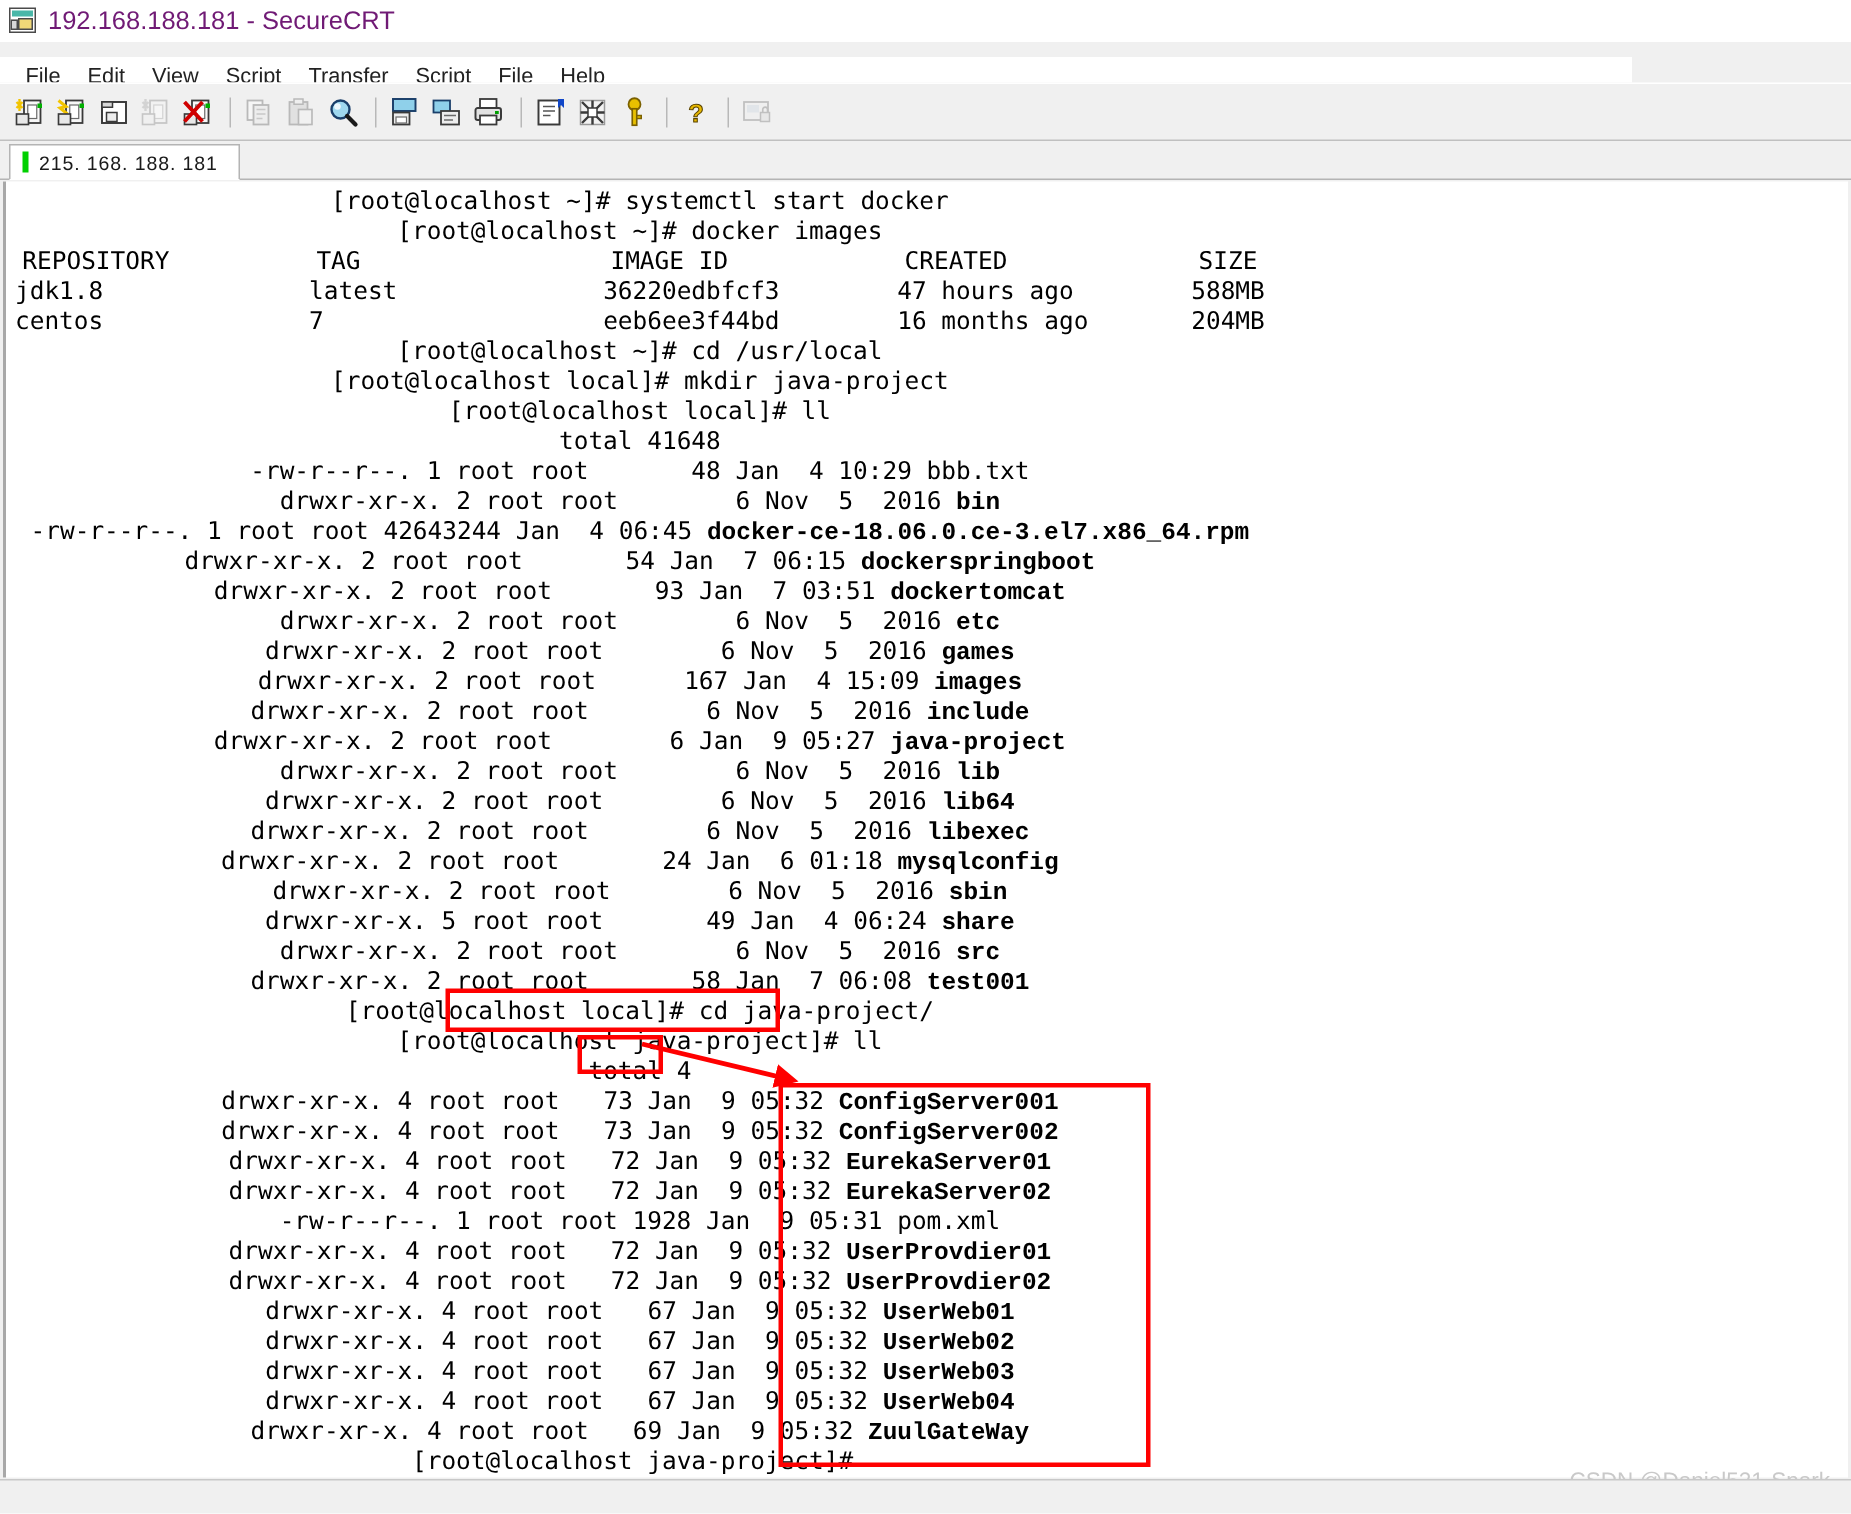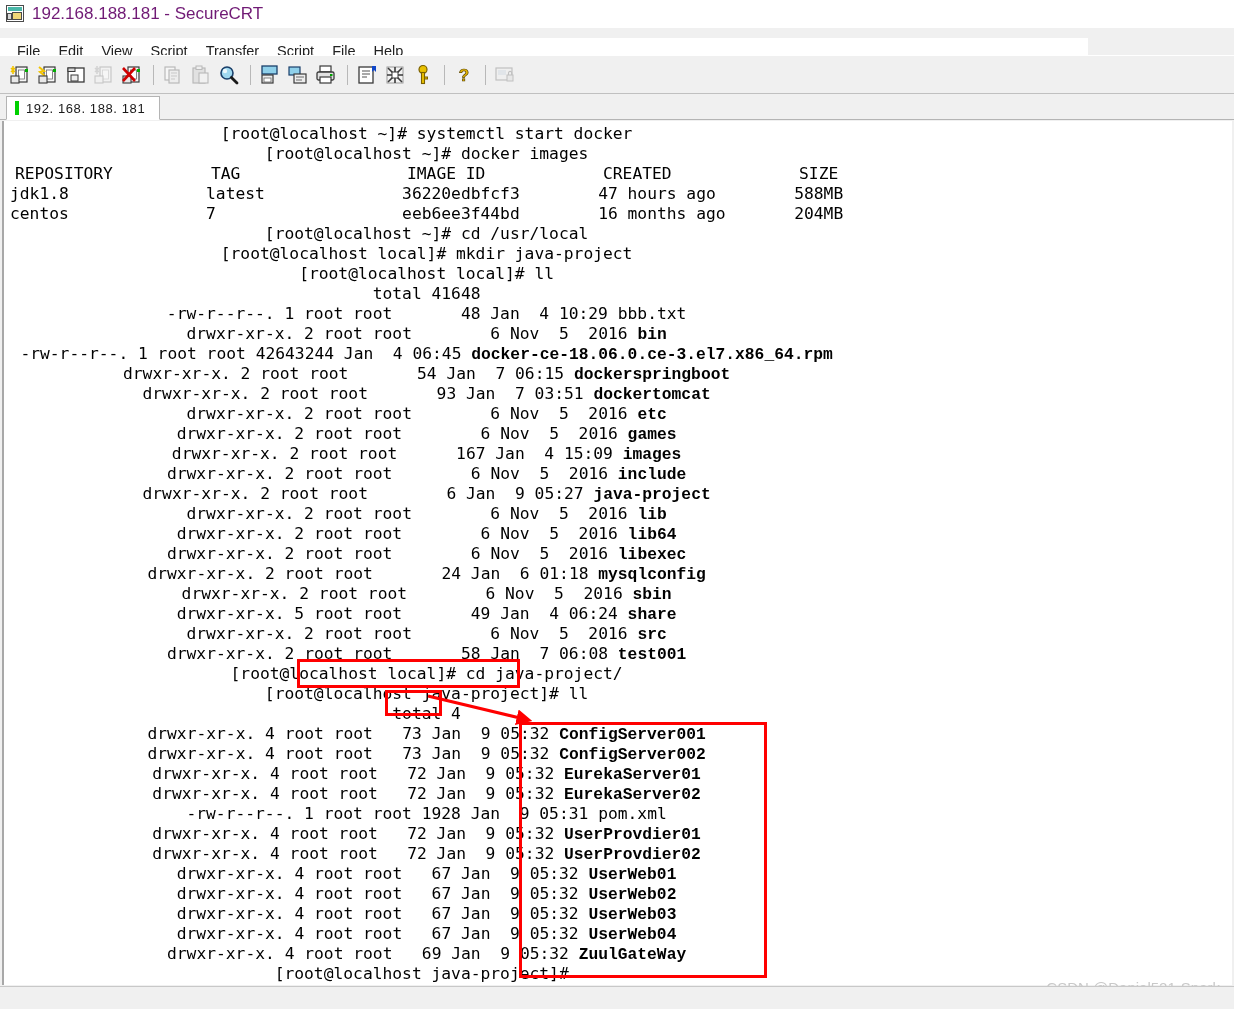--- a/index.html
+++ b/index.html
@@ -332,21 +332,21 @@
         <rect x="13" y="11" width="6" height="6" fill="#dddddd" stroke="#888888" stroke-width="1"></rect>
         <path d="M14.5 11 v-2 a1.6 1.6 0 0 1 3.2 0 v2" fill="none" stroke="#888888" stroke-width="1.1"></path>
       </svg>
     </div>
 
   </div>
 
   <div id="tabstrip">
     <div id="session-tab">
       <div class="green-bar" style="background: rgb(0, 208, 0);"></div>
-      <div class="tab-label">192. 168. 188. 181</div>
+      <div class="tab-label">215. 168. 188. 181</div>
     </div>
   </div>
 
   <div id="terminal">
     <div id="term-lines"><div class="tline"><span>[root@localhost ~]# systemctl start docker</span></div><div class="tline"><span>[root@localhost ~]# docker images</span></div><div class="tline"><span>REPOSITORY          TAG                 IMAGE ID            CREATED             SIZE</span></div><div class="tline"><span>jdk1.8              latest              36220edbfcf3        47 hours ago        588MB</span></div><div class="tline"><span>centos              7                   eeb6ee3f44bd        16 months ago       204MB</span></div><div class="tline"><span>[root@localhost ~]# cd /usr/local</span></div><div class="tline"><span>[root@localhost local]# mkdir java-project</span></div><div class="tline"><span>[root@localhost local]# ll</span></div><div class="tline"><span>total 41648</span></div><div class="tline"><span>-rw-r--r--. 1 root root       48 Jan  4 10:29 </span><span>bbb.txt</span></div><div class="tline"><span>drwxr-xr-x. 2 root root        6 Nov  5  2016 </span><b>bin</b></div><div class="tline"><span>-rw-r--r--. 1 root root 42643244 Jan  4 06:45 </span><b>docker-ce-18.06.0.ce-3.el7.x86_64.rpm</b></div><div class="tline"><span>drwxr-xr-x. 2 root root       54 Jan  7 06:15 </span><b>dockerspringboot</b></div><div class="tline"><span>drwxr-xr-x. 2 root root       93 Jan  7 03:51 </span><b>dockertomcat</b></div><div class="tline"><span>drwxr-xr-x. 2 root root        6 Nov  5  2016 </span><b>etc</b></div><div class="tline"><span>drwxr-xr-x. 2 root root        6 Nov  5  2016 </span><b>games</b></div><div class="tline"><span>drwxr-xr-x. 2 root root      167 Jan  4 15:09 </span><b>images</b></div><div class="tline"><span>drwxr-xr-x. 2 root root        6 Nov  5  2016 </span><b>include</b></div><div class="tline"><span>drwxr-xr-x. 2 root root        6 Jan  9 05:27 </span><b>java-project</b></div><div class="tline"><span>drwxr-xr-x. 2 root root        6 Nov  5  2016 </span><b>lib</b></div><div class="tline"><span>drwxr-xr-x. 2 root root        6 Nov  5  2016 </span><b>lib64</b></div><div class="tline"><span>drwxr-xr-x. 2 root root        6 Nov  5  2016 </span><b>libexec</b></div><div class="tline"><span>drwxr-xr-x. 2 root root       24 Jan  6 01:18 </span><b>mysqlconfig</b></div><div class="tline"><span>drwxr-xr-x. 2 root root        6 Nov  5  2016 </span><b>sbin</b></div><div class="tline"><span>drwxr-xr-x. 5 root root       49 Jan  4 06:24 </span><b>share</b></div><div class="tline"><span>drwxr-xr-x. 2 root root        6 Nov  5  2016 </span><b>src</b></div><div class="tline"><span>drwxr-xr-x. 2 root root       58 Jan  7 06:08 </span><b>test001</b></div><div class="tline"><span>[root@localhost local]# cd java-project/</span></div><div class="tline"><span>[root@localhost java-project]# ll</span></div><div class="tline"><span>total 4</span></div><div class="tline"><span>drwxr-xr-x. 4 root root   73 Jan  9 05:32 </span><b>ConfigServer001</b></div><div class="tline"><span>drwxr-xr-x. 4 root root   73 Jan  9 05:32 </span><b>ConfigServer002</b></div><div class="tline"><span>drwxr-xr-x. 4 root root   72 Jan  9 05:32 </span><b>EurekaServer01</b></div><div class="tline"><span>drwxr-xr-x. 4 root root   72 Jan  9 05:32 </span><b>EurekaServer02</b></div><div class="tline"><span>-rw-r--r--. 1 root root 1928 Jan  9 05:31 </span><span>pom.xml</span></div><div class="tline"><span>drwxr-xr-x. 4 root root   72 Jan  9 05:32 </span><b>UserProvdier01</b></div><div class="tline"><span>drwxr-xr-x. 4 root root   72 Jan  9 05:32 </span><b>UserProvdier02</b></div><div class="tline"><span>drwxr-xr-x. 4 root root   67 Jan  9 05:32 </span><b>UserWeb01</b></div><div class="tline"><span>drwxr-xr-x. 4 root root   67 Jan  9 05:32 </span><b>UserWeb02</b></div><div class="tline"><span>drwxr-xr-x. 4 root root   67 Jan  9 05:32 </span><b>UserWeb03</b></div><div class="tline"><span>drwxr-xr-x. 4 root root   67 Jan  9 05:32 </span><b>UserWeb04</b></div><div class="tline"><span>drwxr-xr-x. 4 root root   69 Jan  9 05:32 </span><b>ZuulGateWay</b></div><div class="tline"><span>[root@localhost java-project]# </span></div></div>
   </div>
 
   <div class="anno-box" id="anno-box-0" style="left: 297px; top: 659px; width: 223px; height: 29px; border-color: rgb(255, 0, 0);"></div>
   <div class="anno-box" id="anno-box-1" style="left: 385px; top: 690px; width: 57px; height: 26px; border-color: rgb(255, 0, 0);"></div>
   <div class="anno-box" id="anno-box-2" style="left: 519px; top: 722px; width: 248px; height: 256px; border-color: rgb(255, 0, 0);"></div>

